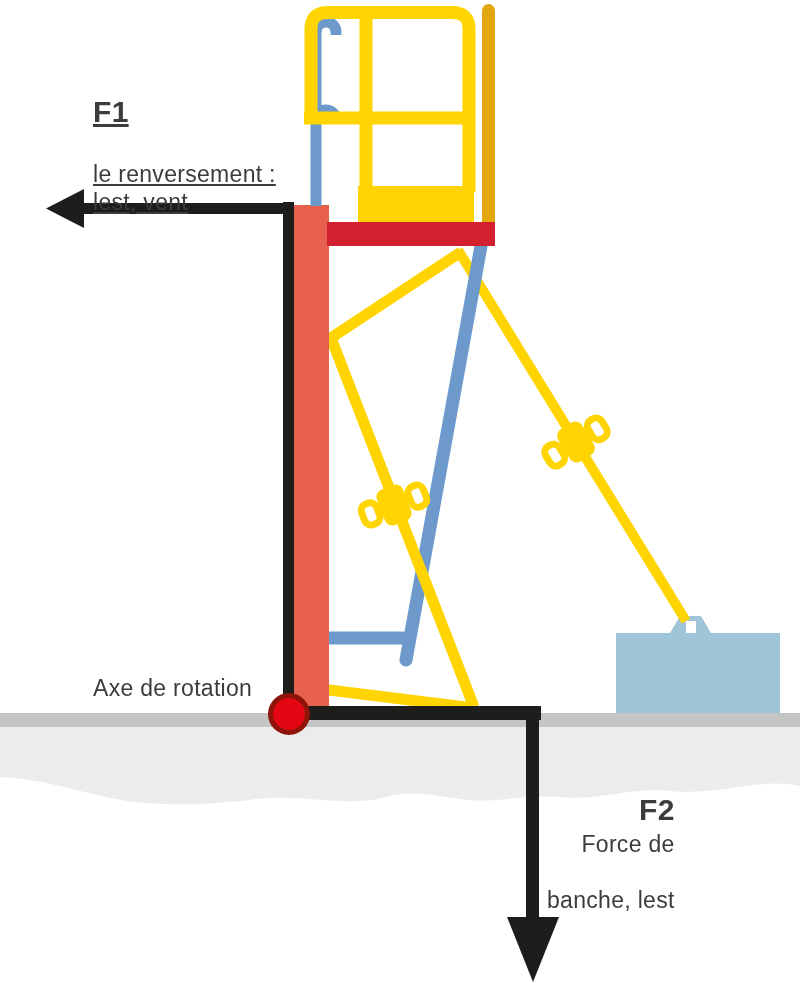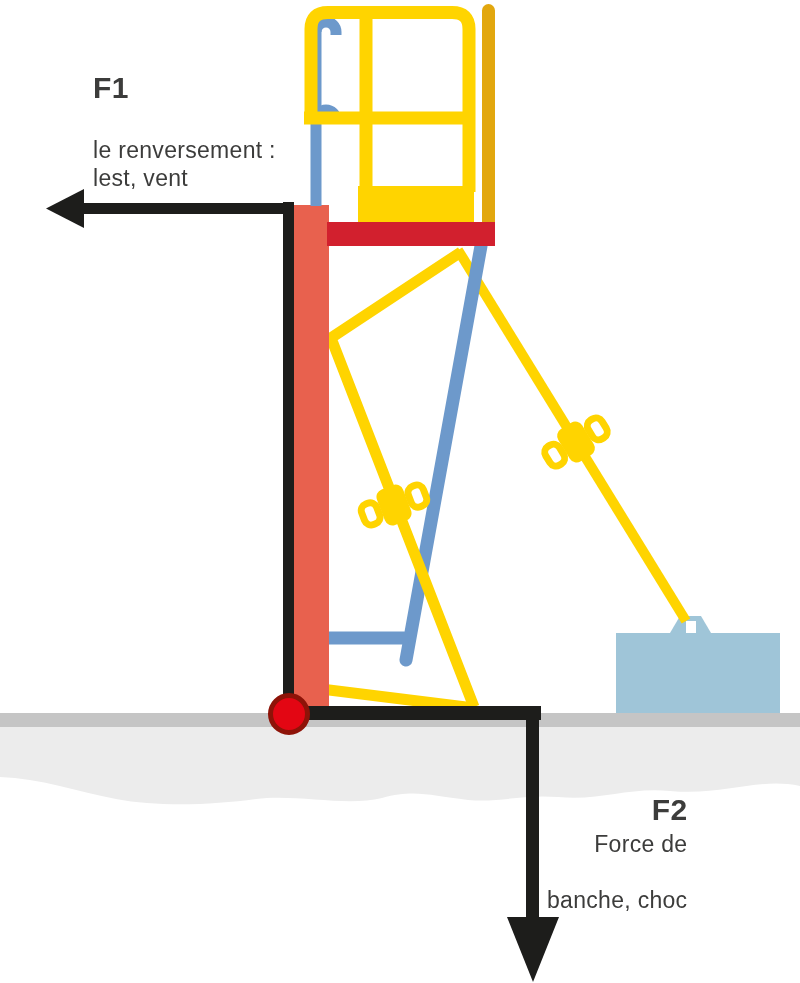--- a/index.html
+++ b/index.html
@@ -18,21 +18,21 @@
     line-height:28px;
     letter-spacing:0.3px;
   }
   .label .force-name{
     display:block;
     font-size:30px;
     font-weight:700;
     line-height:32px;
     margin-bottom:4px;
   }
-  #f1-label{left:93px;top:72px;}
+  #f1-label{left:93px;top:96px;text-decoration:underline;}
   #axis-label{left:93px;top:674px;}
   #f2-label{left:547px;top:794px;text-align:right;}
 </style>
 </head>
 <body>
 
 <div class="stage">
 
   <svg class="diagram-svg" width="800" height="983" viewBox="0 0 800 983">
 
@@ -109,21 +109,22 @@
     <circle cx="289" cy="714" r="18.5" fill="var(--c-pivot-red,#E30613)" stroke="var(--c-pivot-ring,#8E1308)" stroke-width="5"></circle>
   </svg>
 
   <div class="label" id="f1-label">
     <span class="force-name">F1</span>
     <br>
     <span class="line">le renversement :</span><br>
     <span class="line">lest, vent</span>
   </div>
 
+  <div class="label" id="axis-label">Axe de rotation</div>
 
   <div class="label" id="f2-label">
     <span class="force-name">F2</span>
     <span class="line">Force de</span><br>
     <br>
-    <span class="line">banche, choc</span>
+    <span class="line">banche, lest</span>
   </div>
 
 </div>
 
 </body></html>

